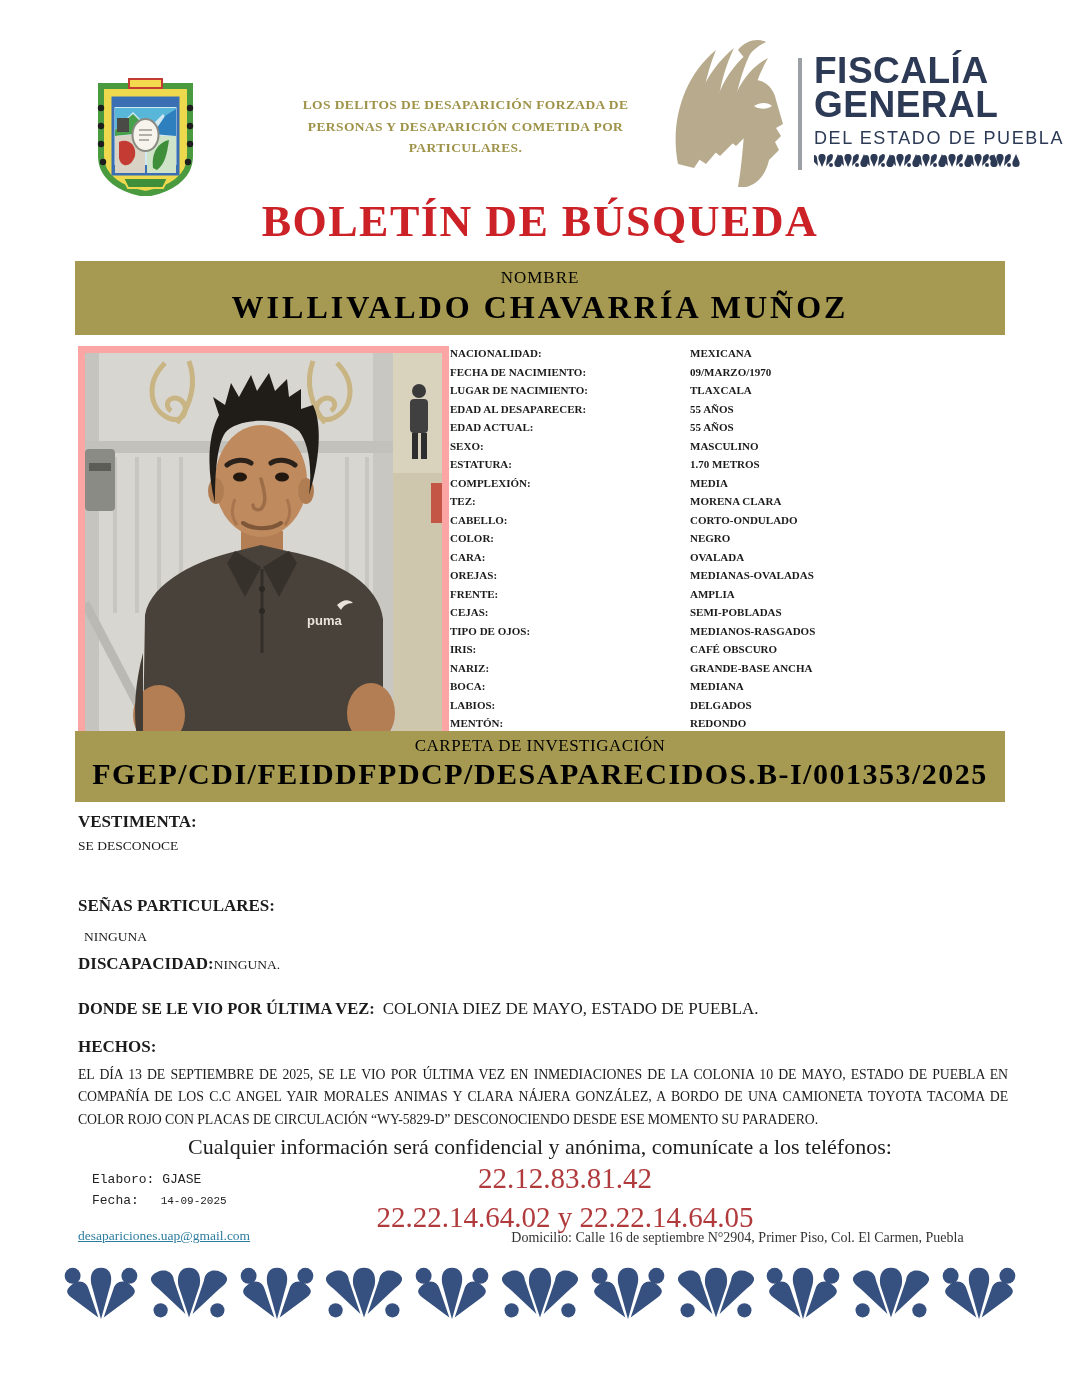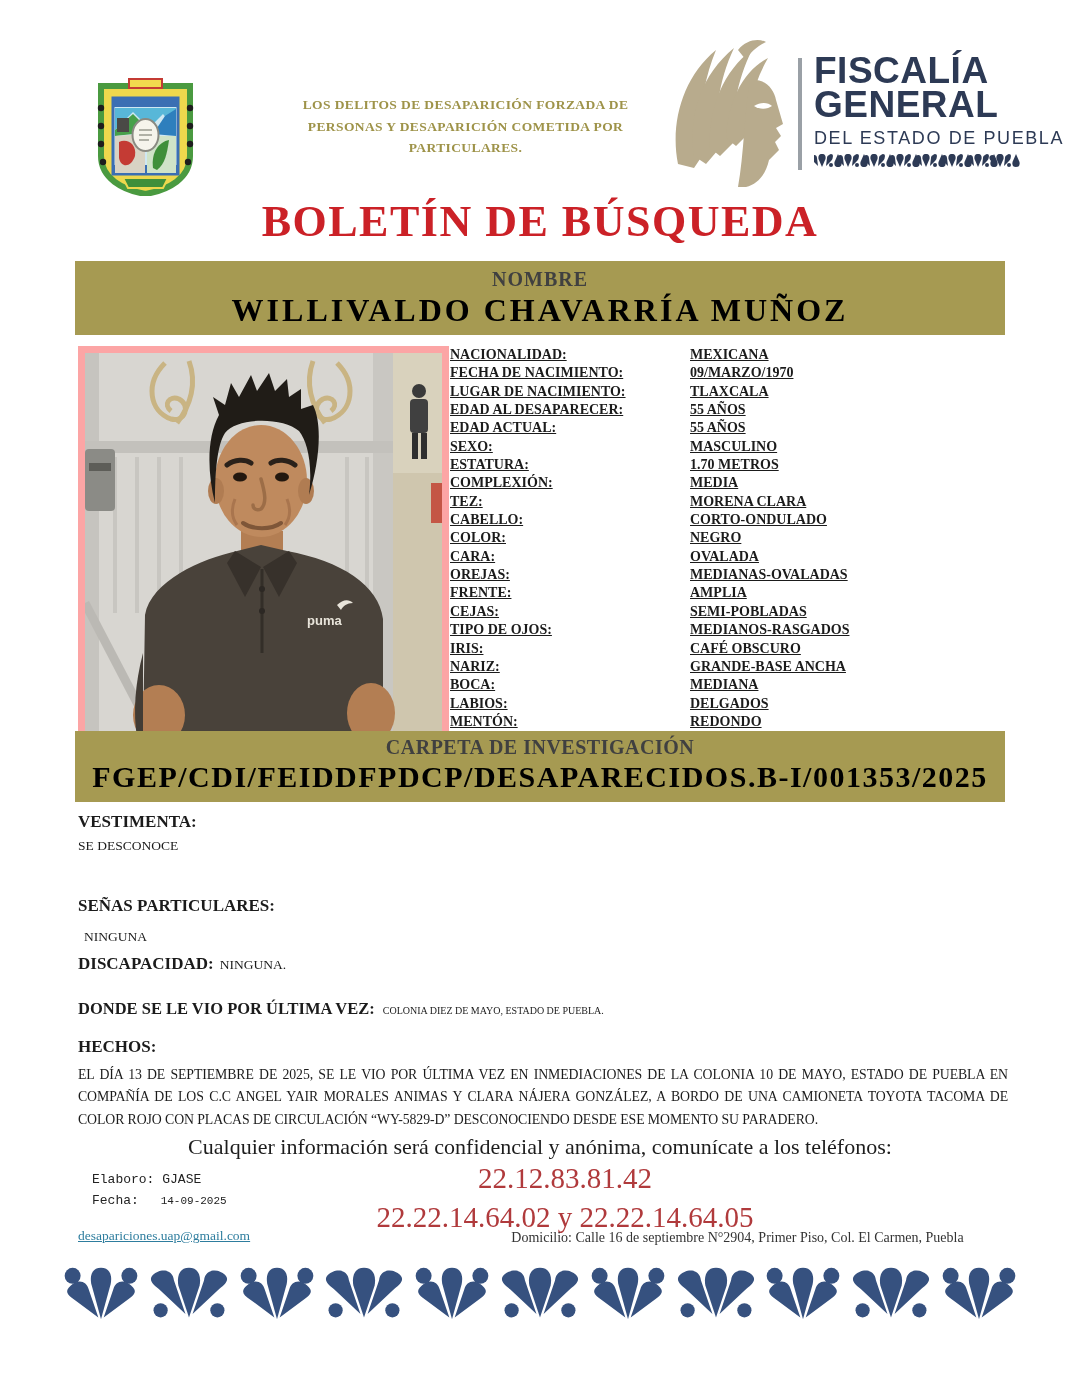--- a/index.html
+++ b/index.html
@@ -21,47 +21,47 @@
     margin-top:6px;white-space:nowrap;}
   .logo-orn{margin-top:4px;}
 
   
   .main-title{left:0;top:196px;width:1080px;text-align:center;color:#cb2127;
     font-weight:bold;font-size:44px;letter-spacing:1.5px;}
 
   
   .gold-banner{left:75px;width:930px;background:#a69a52;text-align:center;}
   .name-banner{top:261px;height:74px;}
-  .banner-small{padding-top:7px;font-size:20px;font-weight:bold;color:#404040;letter-spacing:1px;}
+  .banner-small{padding-top:7px;font-size:17px;font-weight:normal;color:#000000;letter-spacing:1px;}
   .banner-big{font-size:32px;font-weight:bold;color:#000000;letter-spacing:3px;line-height:1.2;}
   .case-banner{top:731px;height:71px;}
   .case-banner .banner-small{padding-top:5px;letter-spacing:.5px;}
   .case-banner .banner-big{font-size:30px;letter-spacing:1.5px;}
 
   
   .photo-frame{left:78px;top:346px;width:357px;height:384px;border:7px solid #fca5a5;box-sizing:content-box;}
 
   
   .fields{left:450px;top:348px;width:556px;height:381px;display:flex;flex-direction:column;
     justify-content:space-between;}
-  .field-row{display:flex;font-weight:bold;font-size:14px;line-height:1;text-decoration:underline;}
+  .field-row{display:flex;font-weight:bold;font-size:11px;line-height:1;}
   .f-label{width:240px;flex:none;}
   .f-value{flex:1;}
 
   
   .sec-head{font-weight:bold;font-size:17px;}
   .sec-val{font-size:13.5px;}
   .vest-label{left:78px;top:812px;}
   .vest-value{left:78px;top:838px;}
   .senas-label{left:78px;top:896px;}
   .senas-value{left:84px;top:929px;}
   .disc-line{left:78px;top:954px;}
-  .disc-line .sec-val{margin-left:6px;}
+  .disc-line .sec-val{}
   .donde-line{left:78px;top:999px;font-size:16.5px;}
-  .donde-line .sec-val{margin-left:8px;font-size:10px;}
+  .donde-line .sec-val{margin-left:8px;font-size:17px;}
   .hechos-label{left:78px;top:1037px;}
   .hechos-text{left:78px;top:1064px;width:930px;font-size:13.8px;line-height:1.62;
     text-align:justify;letter-spacing:-0.1px;}
 
   
   .confidential{left:0;top:1134px;width:1080px;text-align:center;font-size:22px;color:#1d1d1d;}
   .phones{left:50px;top:1163px;width:1030px;text-align:center;color:#b03a3c;font-weight:normal;}
   .phone1{font-size:29px;line-height:1.1;}
   .phone2{font-size:29px;margin-top:7px;line-height:1.1;}
   .elaboro{left:92px;top:1172px;font-family:Liberation Mono, monospace;font-size:13px;color:#222;}

